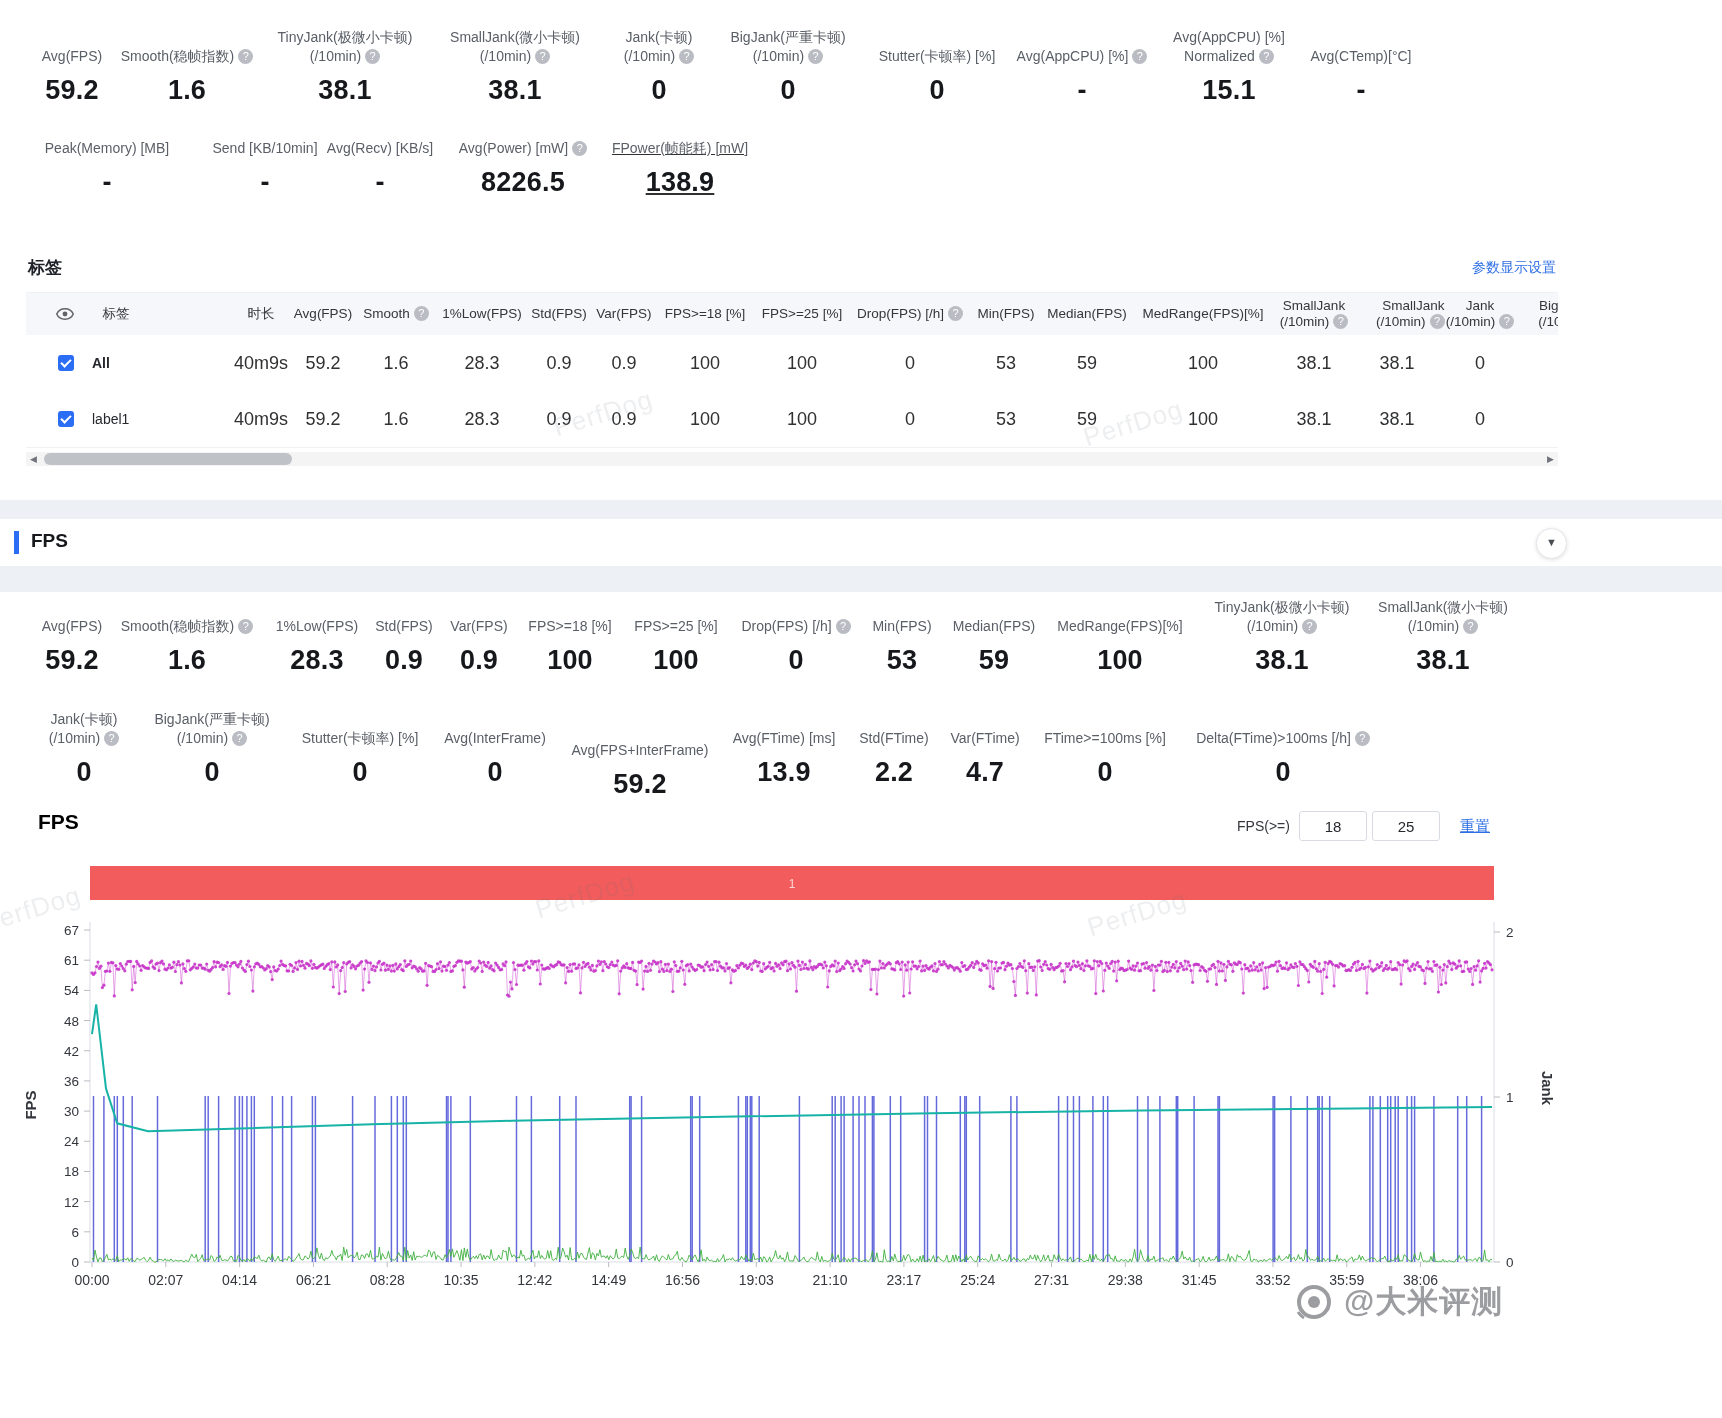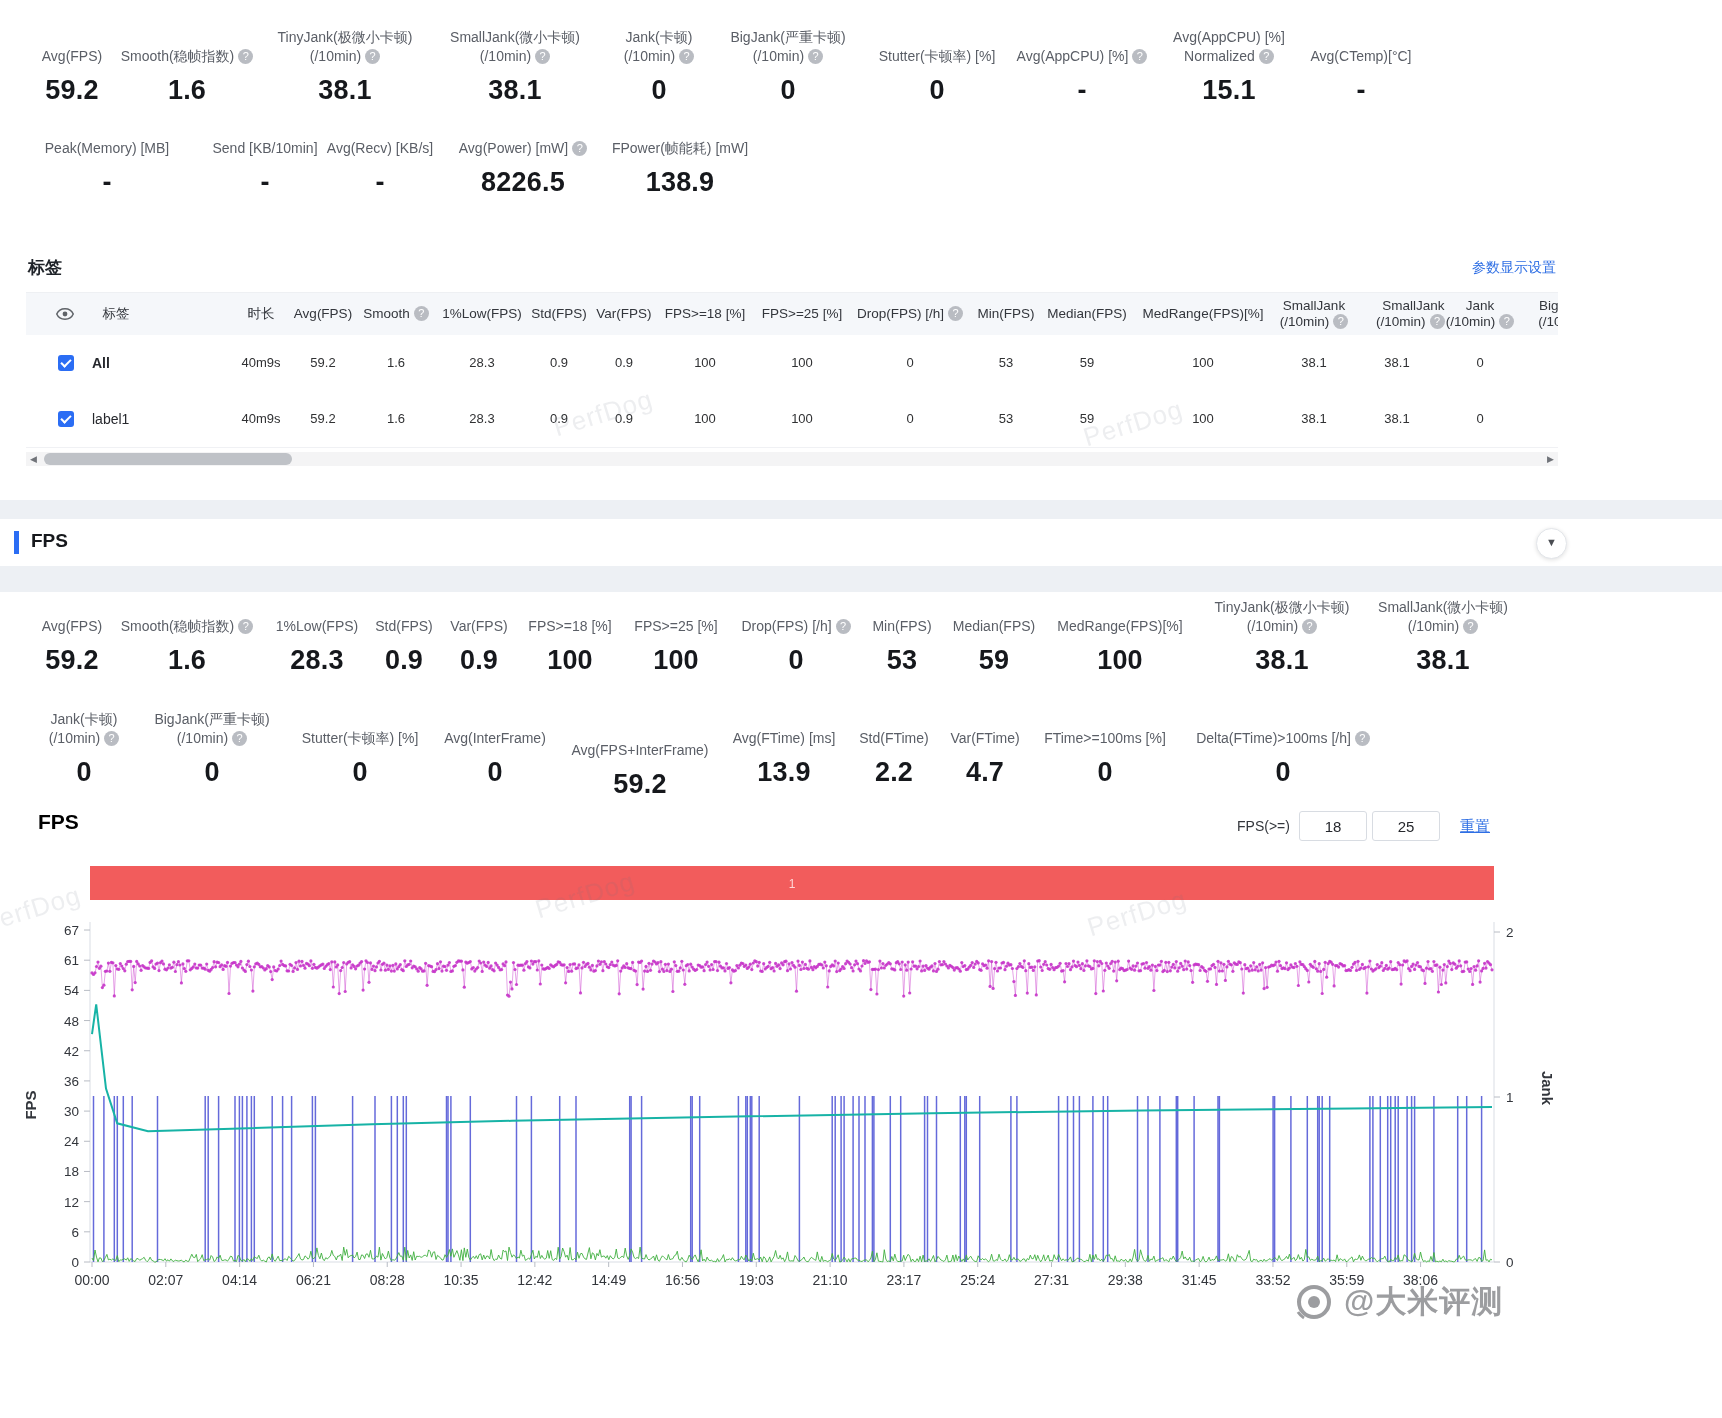--- a/index.html
+++ b/index.html
@@ -19,21 +19,21 @@
 
   
   #labels-title{position:absolute;left:28px;top:256px;font-size:17px;font-weight:700;color:#1f2329;}
   #params-link{position:absolute;right:166px;top:259px;font-size:14px;color:#2f6fe4;cursor:pointer;text-decoration:none;}
   #labels-table{position:absolute;left:26px;top:292px;width:1532px;height:176px;overflow:hidden;}
   .t-header{position:absolute;left:0;top:0;width:1700px;height:42px;background:#f5f7fa;
             border-top:1px solid #eef0f3;border-bottom:1px solid #eef0f3;}
   .t-hcell{position:absolute;top:0;height:42px;display:flex;flex-direction:column;justify-content:center;
            font-size:13.5px;color:#33363c;line-height:16px;text-align:center;}
   .t-row{position:absolute;left:0;width:1700px;height:56px;border-bottom:1px solid #f0f1f4;background:#fff;}
-  .t-cell{position:absolute;top:0;height:56px;line-height:56px;font-size:13px;color:#303133;text-align:center;}
+  .t-cell{position:absolute;top:0;height:56px;line-height:56px;font-size:18px;color:#303133;text-align:center;}
   .t-name{position:absolute;left:66px;top:0;height:56px;line-height:56px;font-size:14px;font-weight:600;color:#26282d;}
   .cb{position:absolute;left:32px;top:20px;width:16px;height:16px;background:#2b6df4;border-radius:3px;cursor:pointer;}
   .cb::after{content:"";position:absolute;left:5px;top:2px;width:4px;height:8px;
              border:solid #fff;border-width:0 2px 2px 0;transform:rotate(45deg);}
   .eye{position:absolute;left:30px;top:14px;cursor:pointer;}
   #table-scrollbar{position:absolute;left:26px;top:452px;width:1532px;height:14px;background:#f4f4f5;}
   #scroll-thumb{position:absolute;left:18px;top:1px;width:248px;height:12px;background:#bfc2c7;border-radius:6px;cursor:pointer;}
   .scroll-arrow{position:absolute;top:1px;font-size:9px;line-height:12px;color:#707379;cursor:pointer;}
 
   
@@ -154,21 +154,21 @@
           <div>Avg(Recv) [KB/s]</div>
         </div>
         <div class="m-value">-</div>
       </div>
       <div class="metric" style="left: 438px; top: 118px; width: 170px;">
         <div class="m-label">
           <div>Avg(Power) [mW]<span class="help">?</span></div>
         </div>
         <div class="m-value">8226.5</div>
       </div>
-      <div class="metric" style="left: 585px; top: 118px; width: 190px;">
+      <div class="metric" style="left: 585px; top: 118px; width: 190px; text-decoration: underline;">
         <div class="m-label">
           <div>FPower(帧能耗) [mW]</div>
         </div>
         <div class="m-value">138.9</div>
       </div>
     </div>
 
   <div id="labels-title">标签</div>
   <a id="params-link">参数显示设置</a>
   <div id="labels-table">

